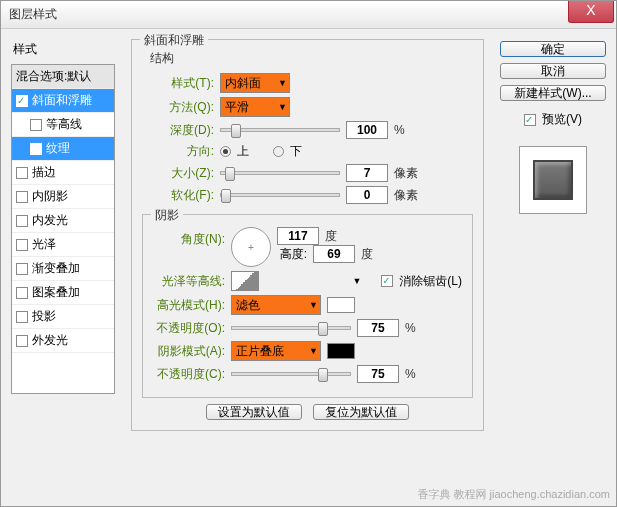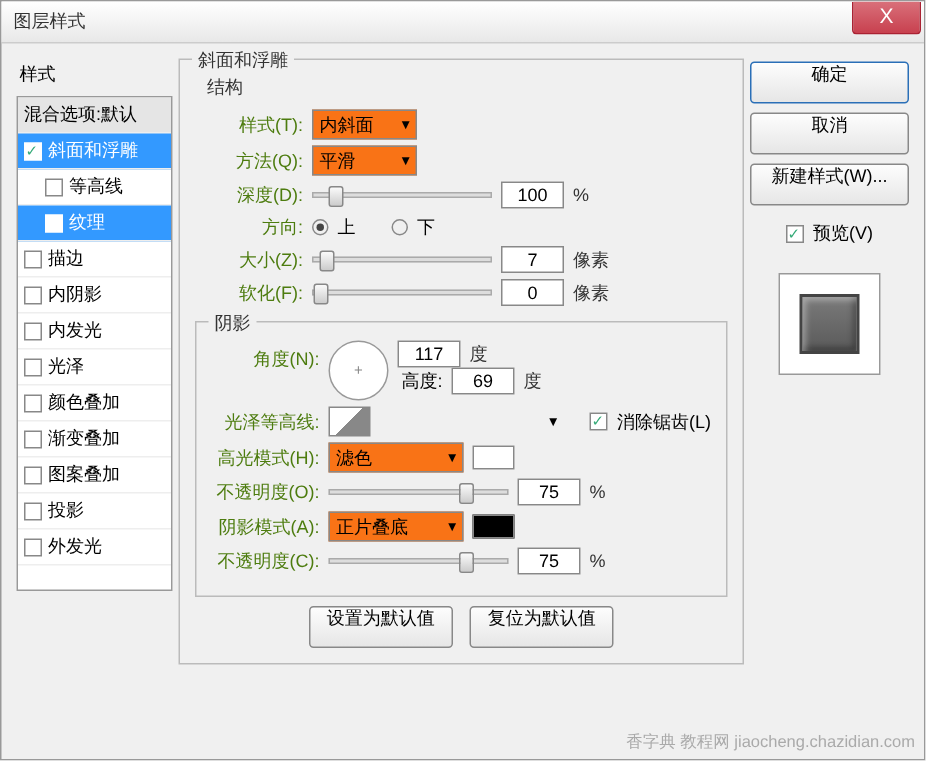--- a/index.html
+++ b/index.html
@@ -1,51 +1,51 @@
 <!DOCTYPE html>
 <html><head>
 <meta charset="utf-8">
 <style>
 * { box-sizing: border-box; font-family: "Microsoft YaHei", SimSun, sans-serif; font-size: 12px; }
 body { margin: 0; background: #fff; }
 .window { width: 617px; height: 507px; background: #f0f0f0; border: 1px solid #999; position: relative; }
 .titlebar { height: 28px; background: linear-gradient(#fff, #e8e8e8); border-bottom: 1px solid #ccc; display: flex; align-items: center; padding-left: 8px; position: relative; }
 .titlebar-text { color: #333; }
 .close-btn { position: absolute; right: 2px; top: 0; width: 46px; height: 22px; background: linear-gradient(#d9707a, #c8414f); border: 1px solid #a23; border-top: none; border-radius: 0 0 3px 3px; color: #fff; text-align: center; line-height: 18px; font-size: 14px; cursor: pointer; }
-.body { display: flex; padding: 10px; gap: 4px; height: calc(100% - 28px); }
+.body { display: flex; padding: 10px; gap: 16px; height: calc(100% - 28px); }
 .left-col { width: 104px; }
 .left-label { margin-bottom: 4px; padding: 2px; }
 .style-list { border: 1px solid #999; background: #fff; height: 330px; }
 .style-item { padding: 3px 4px; border-bottom: 1px solid #eee; display: flex; align-items: center; gap: 4px; }
 .style-item.header { background: #e5e5e5; }
 .style-item.selected { background: #3399ff; color: #fff; }
 .style-item.sub { padding-left: 18px; }
 .chk { width: 12px; height: 12px; border: 1px solid #888; background: #fff; display: inline-block; flex-shrink: 0; }
 .chk.checked::after { content: "✓"; color: #3a7; font-size: 10px; position: relative; top: -3px; left: 0; }
 .style-item.selected .chk { border-color: #fff; }
 .mid-col { flex: 1; }
 .fieldset { border: 1px solid #bbb; padding: 8px 10px 10px; margin-bottom: 6px; position: relative; }
 .fieldset-title { position: absolute; top: -8px; left: 8px; background: #f0f0f0; padding: 0 4px; color: #333; }
 .sub-label { margin: 2px 0 6px 8px; color: #333; }
 .row { display: flex; align-items: center; margin: 4px 0; gap: 6px; }
 .row-label { width: 72px; text-align: right; color: #4d7c0f; }
 .dropdown { display: flex; align-items: center; border: 1px solid #888; background: #f97316; height: 20px; min-width: 70px; padding: 0 2px 0 4px; }
 .dropdown-arrow { margin-left: auto; font-size: 9px; }
 .slider-track { width: 120px; height: 4px; background: #ddd; border: 1px solid #aaa; position: relative; }
 .slider-thumb { position: absolute; top: -5px; width: 10px; height: 14px; background: linear-gradient(#fafafa,#ccc); border: 1px solid #888; border-radius: 2px; }
-.num-input { width: 42px; height: 18px; border: 1px solid #888; background: #fff; text-align: center; padding: 1px; }
+.num-input { width: 42px; height: 18px; border: 1px solid #888; background: #fff; text-align: center; padding: 1px; font-weight: bold; }
 .unit { color: #333; }
 .radio { width: 11px; height: 11px; border: 1px solid #888; border-radius: 50%; display: inline-flex; align-items: center; justify-content: center; }
 .radio.on::after { content: ""; width: 5px; height: 5px; background: #444; border-radius: 50%; }
 .angle-ctrl { width: 40px; height: 40px; border: 1px solid #999; border-radius: 50%; background: #fff; display: flex; align-items: center; justify-content: center; position: relative; }
 .angle-ctrl::after { content: "+"; color: #888; font-size: 10px; }
 .swatch { width: 28px; height: 16px; border: 1px solid #888; background: #fff; }
 .swatch.black { background: #000; }
 .gloss-sw { width: 28px; height: 20px; border: 1px solid #888; background: linear-gradient(135deg,#fff 0%,#fff 50%,#888 50%,#888 100%); }
-.btn { height: 28px; border: 1px solid #888; background: linear-gradient(#fdfdfd,#e6e6e6); border-radius: 3px; padding: 10px 10px; cursor: pointer; display: inline-flex; align-items: flex-end; justify-content: center; }
+.btn { height: 16px; border: 1px solid #888; background: linear-gradient(#fdfdfd,#e6e6e6); border-radius: 3px; padding: 0 10px; cursor: pointer; display: inline-flex; align-items: center; justify-content: center; }
 .bottom-btns { text-align: center; margin-top: 6px; }
 .bottom-btns .btn { min-width: 96px; margin: 0 4px; }
 .right-col { width: 106px; display: flex; flex-direction: column; align-items: center; gap: 6px; padding-top: 2px; }
 .right-col .btn { width: 100%; }
 .preview-box { width: 68px; height: 68px; border: 1px solid #999; background: #fff; display: flex; align-items: center; justify-content: center; margin-top: 8px; }
 .preview-inner { width: 40px; height: 40px; background: linear-gradient(#7a7a7a,#5a5a5a); border: 2px solid #444; box-shadow: inset 2px 2px 4px rgba(255,255,255,.4), inset -2px -2px 4px rgba(0,0,0,.4); }
 .watermark { position: absolute; right: 6px; bottom: 4px; color: #aaa; font-size: 11px; pointer-events:none;}
 </style>
 </head>
 <body>
@@ -85,24 +85,20 @@
         <div class="style-item">
             <span class="chk"></span>
             <span>内发光</span>
           </div>
         <div class="style-item">
             <span class="chk"></span>
             <span>光泽</span>
           </div>
         <div class="style-item">
             <span class="chk"></span>
-            <span>颜色叠加</span>
-          </div>
-        <div class="style-item">
-            <span class="chk"></span>
             <span>渐变叠加</span>
           </div>
         <div class="style-item">
             <span class="chk"></span>
             <span>图案叠加</span>
           </div>
         <div class="style-item">
             <span class="chk"></span>
             <span>投影</span>
           </div>

